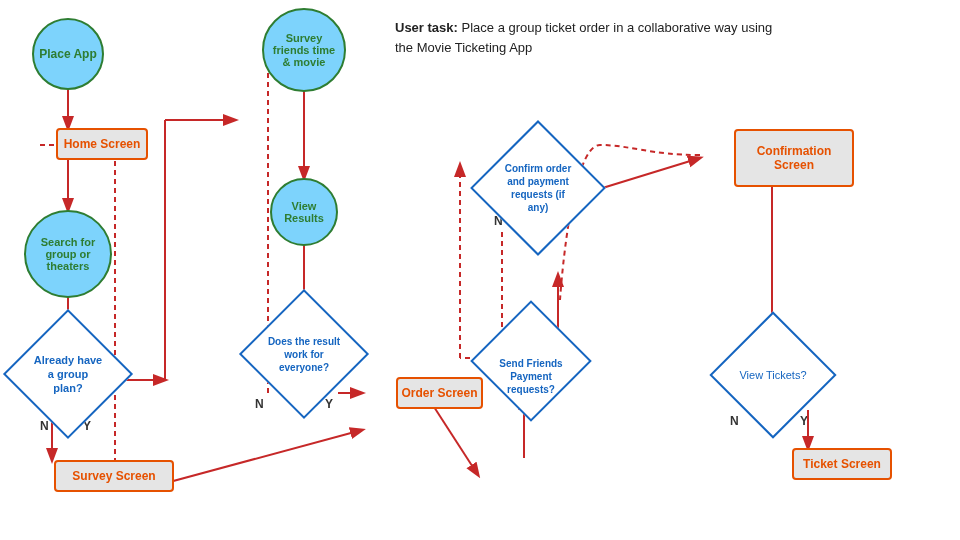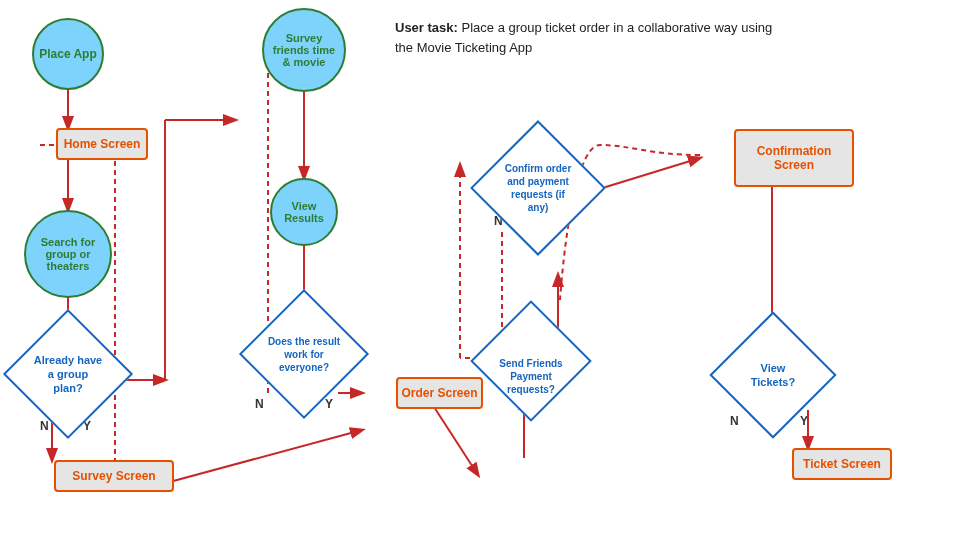--- a/index.html
+++ b/index.html
@@ -206,21 +206,21 @@
     </div>
   </div>
 
   <div class="node rect-orange" style="left:700px; top:129px; width:120px; height:58px;">
     <span>Confirmation Screen</span>
   </div>
 
   <div class="node" style="left:728px; top:330px; width:90px; height:90px;">
     <div style="width:90px; height:90px; border:2.5px solid #1565c0; background:#fff; transform:rotate(45deg); position:absolute;"></div>
     <div style="position:absolute; width:90px; height:90px; display:flex; align-items:center; justify-content:center;">
-      <span style="font-size:11px; color:#1565c0; font-weight:700; text-align:center; padding:10px; line-height:1.3;">View Tickets?</span>
+      <span style="font-size:11px; color:#1565c0; font-weight:400; text-align:center; padding:10px; line-height:1.3;">View Tickets?</span>
     </div>
   </div>
 
   <div class="node rect-orange" style="left:758px; top:448px; width:100px; height:32px;">
     <span>Ticket Screen</span>
   </div>
 
 </div>
 
 </body></html>

